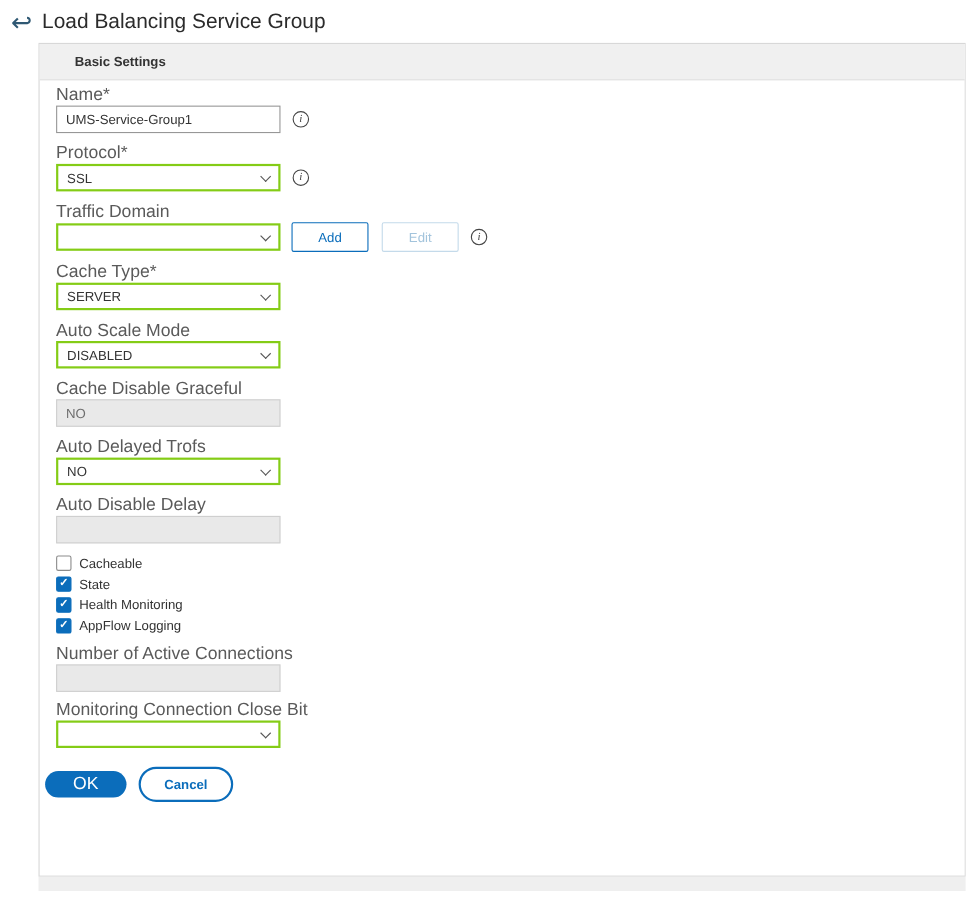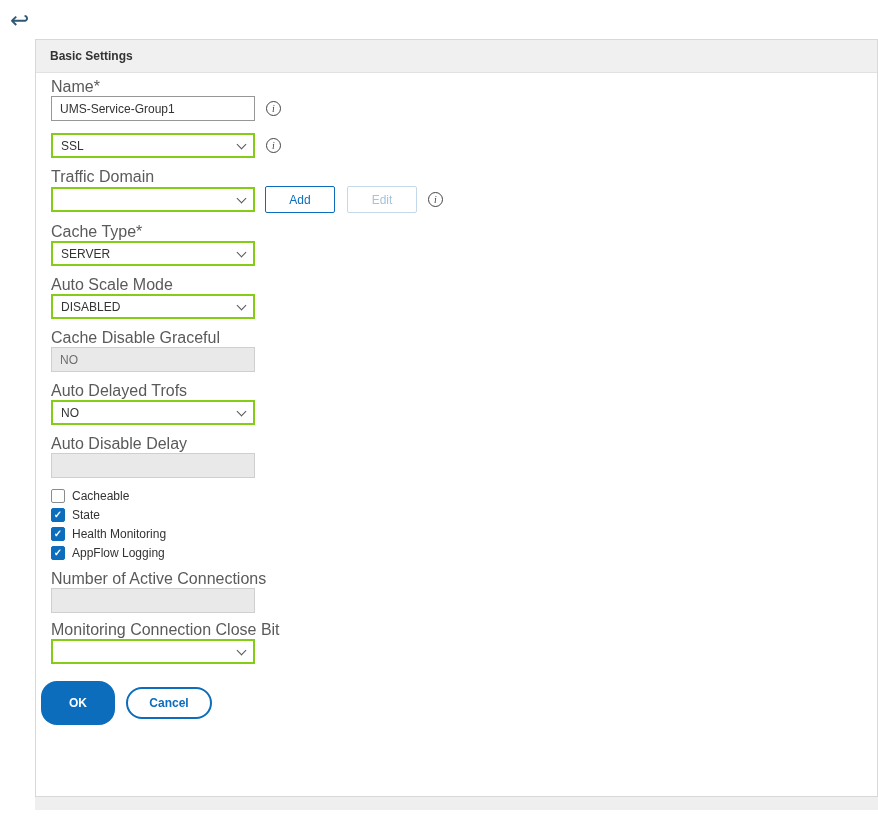--- a/index.html
+++ b/index.html
@@ -13,21 +13,21 @@
 
   
   .page-header { display: flex; align-items: center; gap: 9px; padding: 9px 0 8px 10px; }
   .back-icon { font-size: 23px; color: #2f5873; line-height: 22px; cursor: pointer; user-select: none; }
   .page-title { font-size: 19px; color: #2b2b2b; font-weight: 400; }
 
   
   .panel { margin-left: 35px; width: 843px; height: 758px; border: 1px solid #d8d8d8; background: #fff; }
   .panel-header {
     height: 33px; background: #f0f0f0; border-bottom: 1px solid #e2e2e2;
-    display: flex; align-items: center; padding-left: 14px;
+    display: flex; align-items: center; padding-left: 32px;
   }
   .panel-title { font-size: 12px; font-weight: bold; color: #333; }
 
   
   .group { margin: 12px 0 0 15px; }
   .group.first { margin-top: 7px; }
   .field-label { font-size: 16px; line-height: 14px; color: #5a5a5a; margin-bottom: 2px; }
   .row { display: flex; align-items: center; }
 
   .text-input {
@@ -78,54 +78,56 @@
 
   
   textarea.comment {
     width: 325px; height: 44px; border: 1px solid #979797; resize: none;
     font-family: inherit; font-size: 12px; padding: 4px 8px; outline: none;
   }
 
   
   .actions { display: flex; align-items: center; margin: 17px 0 0 5px; }
   .btn-primary {
-    height: 44px; min-width: 74px; padding: 0 18px; border: none; border-radius: 16px;
-    background: #0b6dbb; color: #fff; font-size: 12px; font-weight: bold;
+    height: 24px; min-width: 74px; padding: 0 18px; border: none; border-radius: 16px;
+    background: #0b6dbb; color: #fff; font-size: 16px; font-weight: normal;
     font-family: inherit; cursor: pointer;
   }
   .btn-secondary {
     height: 32px; min-width: 86px; padding: 0 18px; border: 2px solid #0b6dbb; border-radius: 16px;
     background: #fff; color: #0b6dbb; font-size: 12px; font-weight: bold;
     font-family: inherit; margin-left: 11px; cursor: pointer;
   }
 
   .bottom-strip { margin-left: 35px; width: 843px; height: 13px; background: #efefef; }
 </style>
 </head>
 <body>
 
 <div class="page-header">
   <span class="back-icon">↩</span>
+  <div class="page-title">Load Balancing Service Group</div>
 </div>
 
 <div class="panel">
 
   <div class="panel-header">
     <span class="panel-title">Basic Settings</span>
   </div>
 
   <div class="group first">
     <div class="field-label">Name*</div>
     <div class="row">
       <input class="text-input" type="text" value="UMS-Service-Group1" style="">
       <span class="info-icon">i</span>
     </div>
   </div>
 
   <div class="group">
+    <div class="field-label">Protocol*</div>
     <div class="row">
       <div class="select">
         <span class="select-value">SSL</span>
         <span class="chevron-down"></span>
       </div>
       <span class="info-icon">i</span>
     </div>
   </div>
 
   <div class="group">

